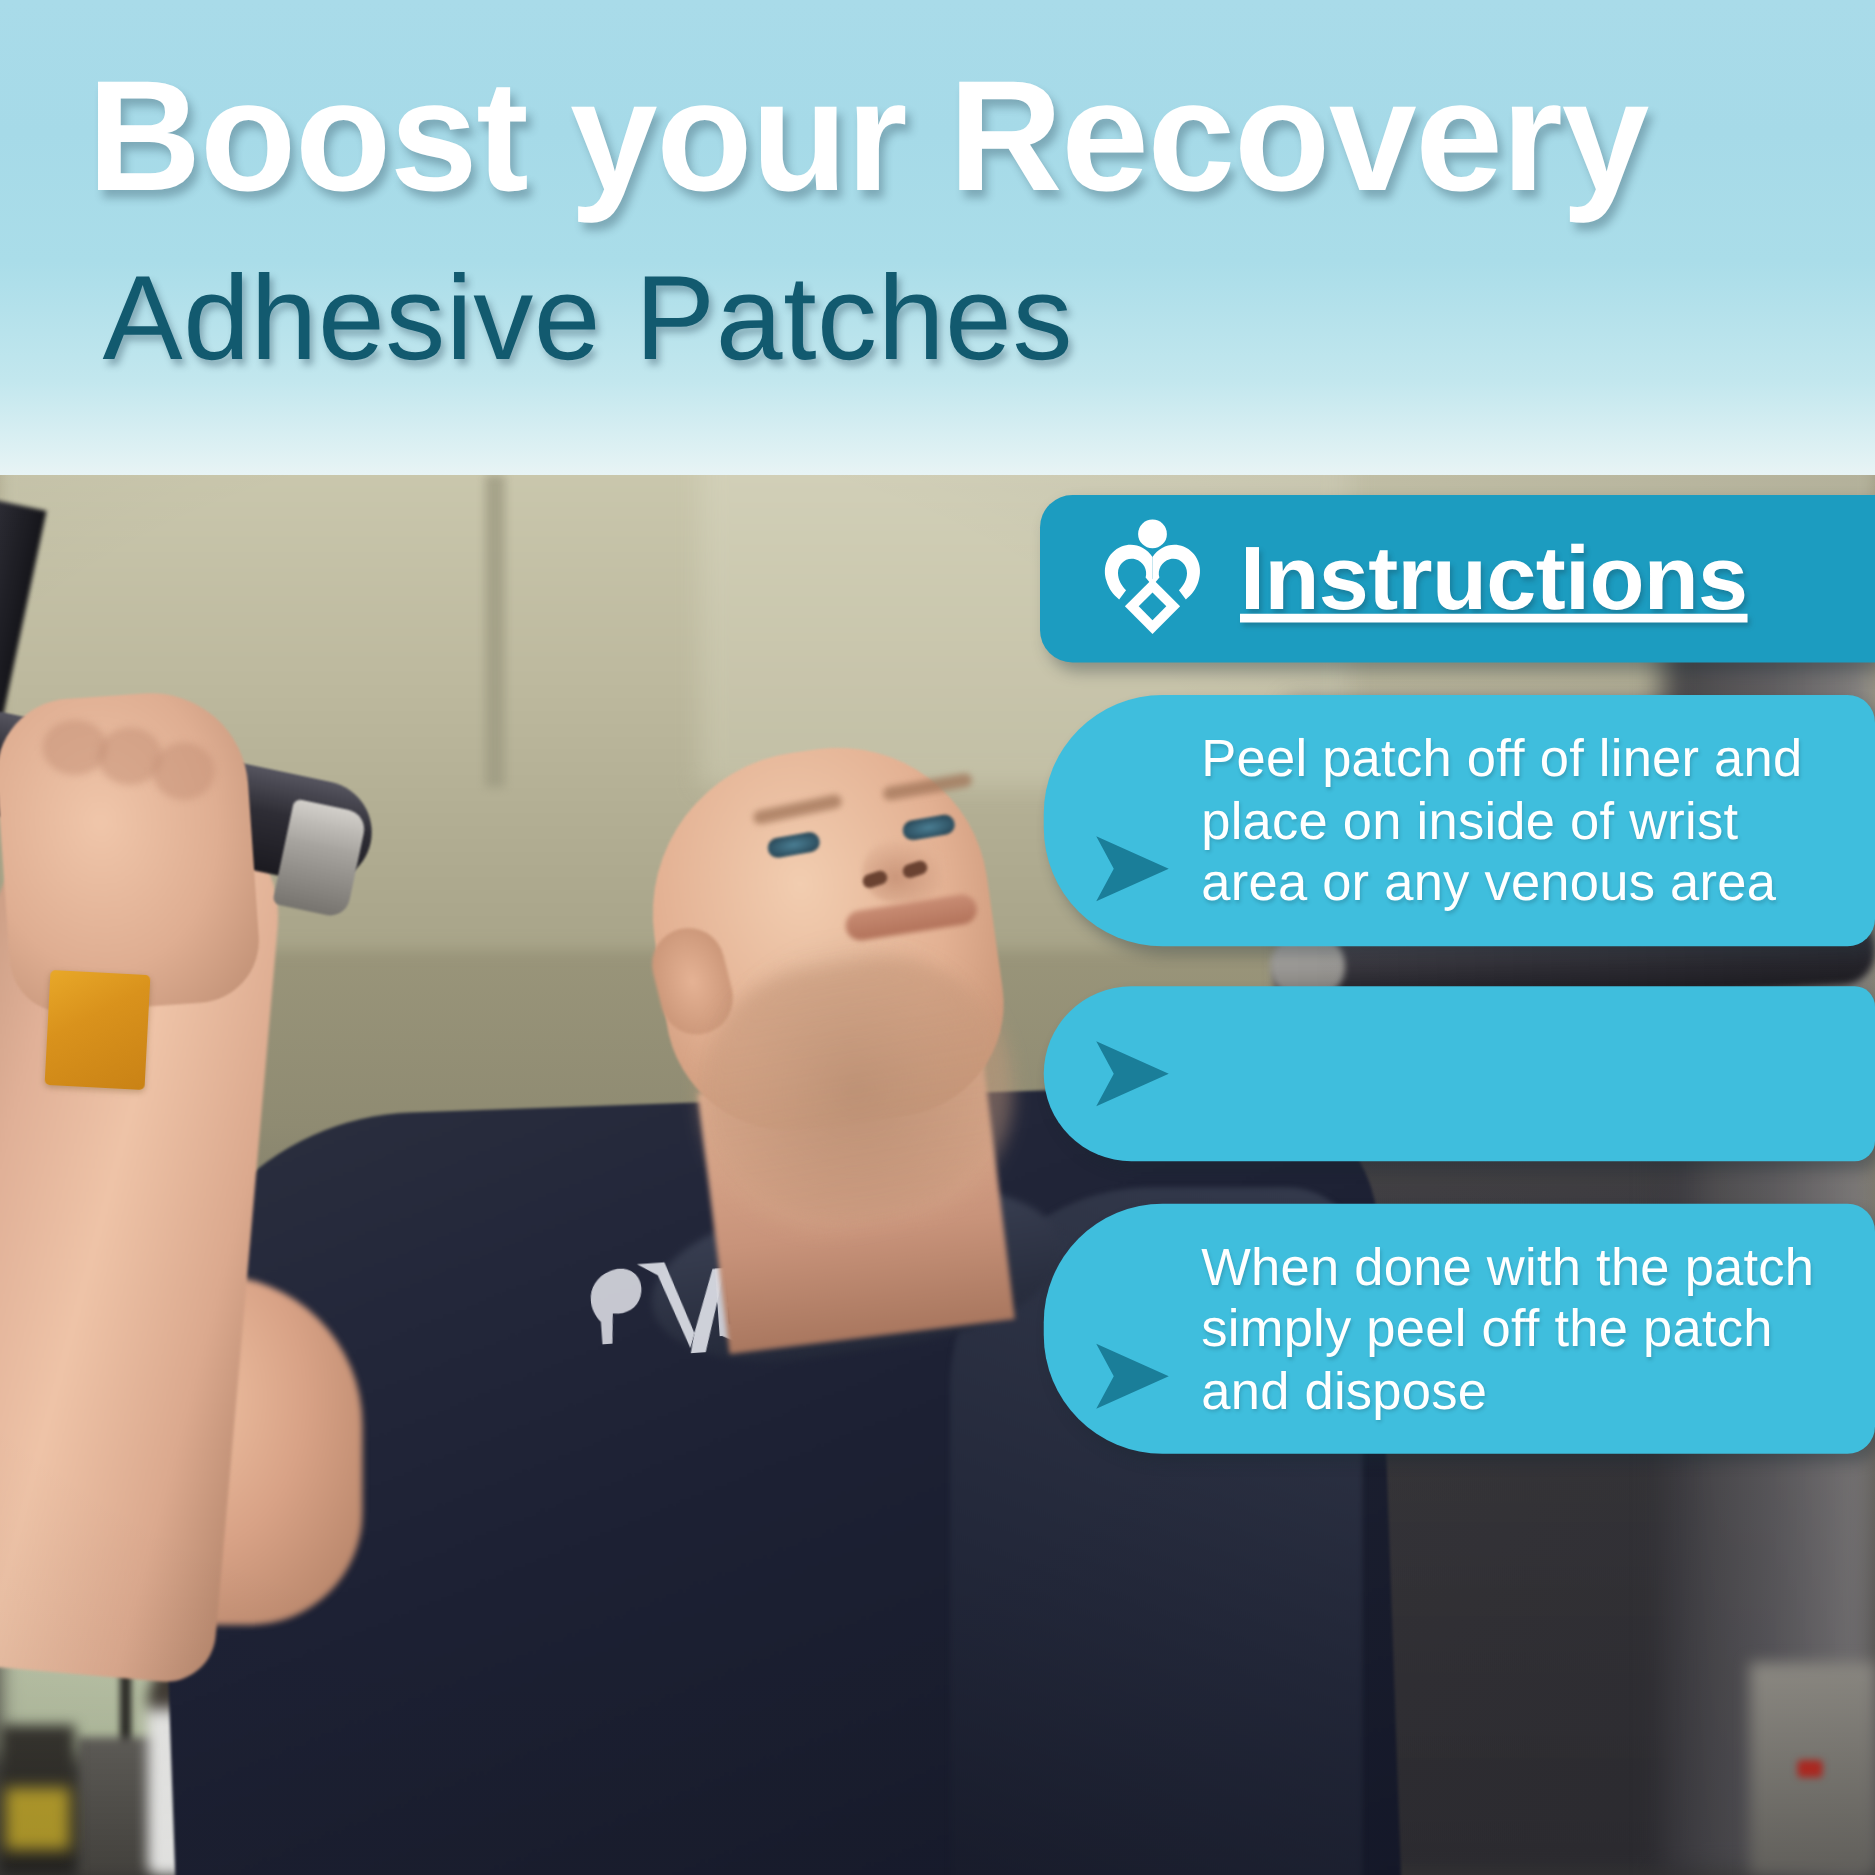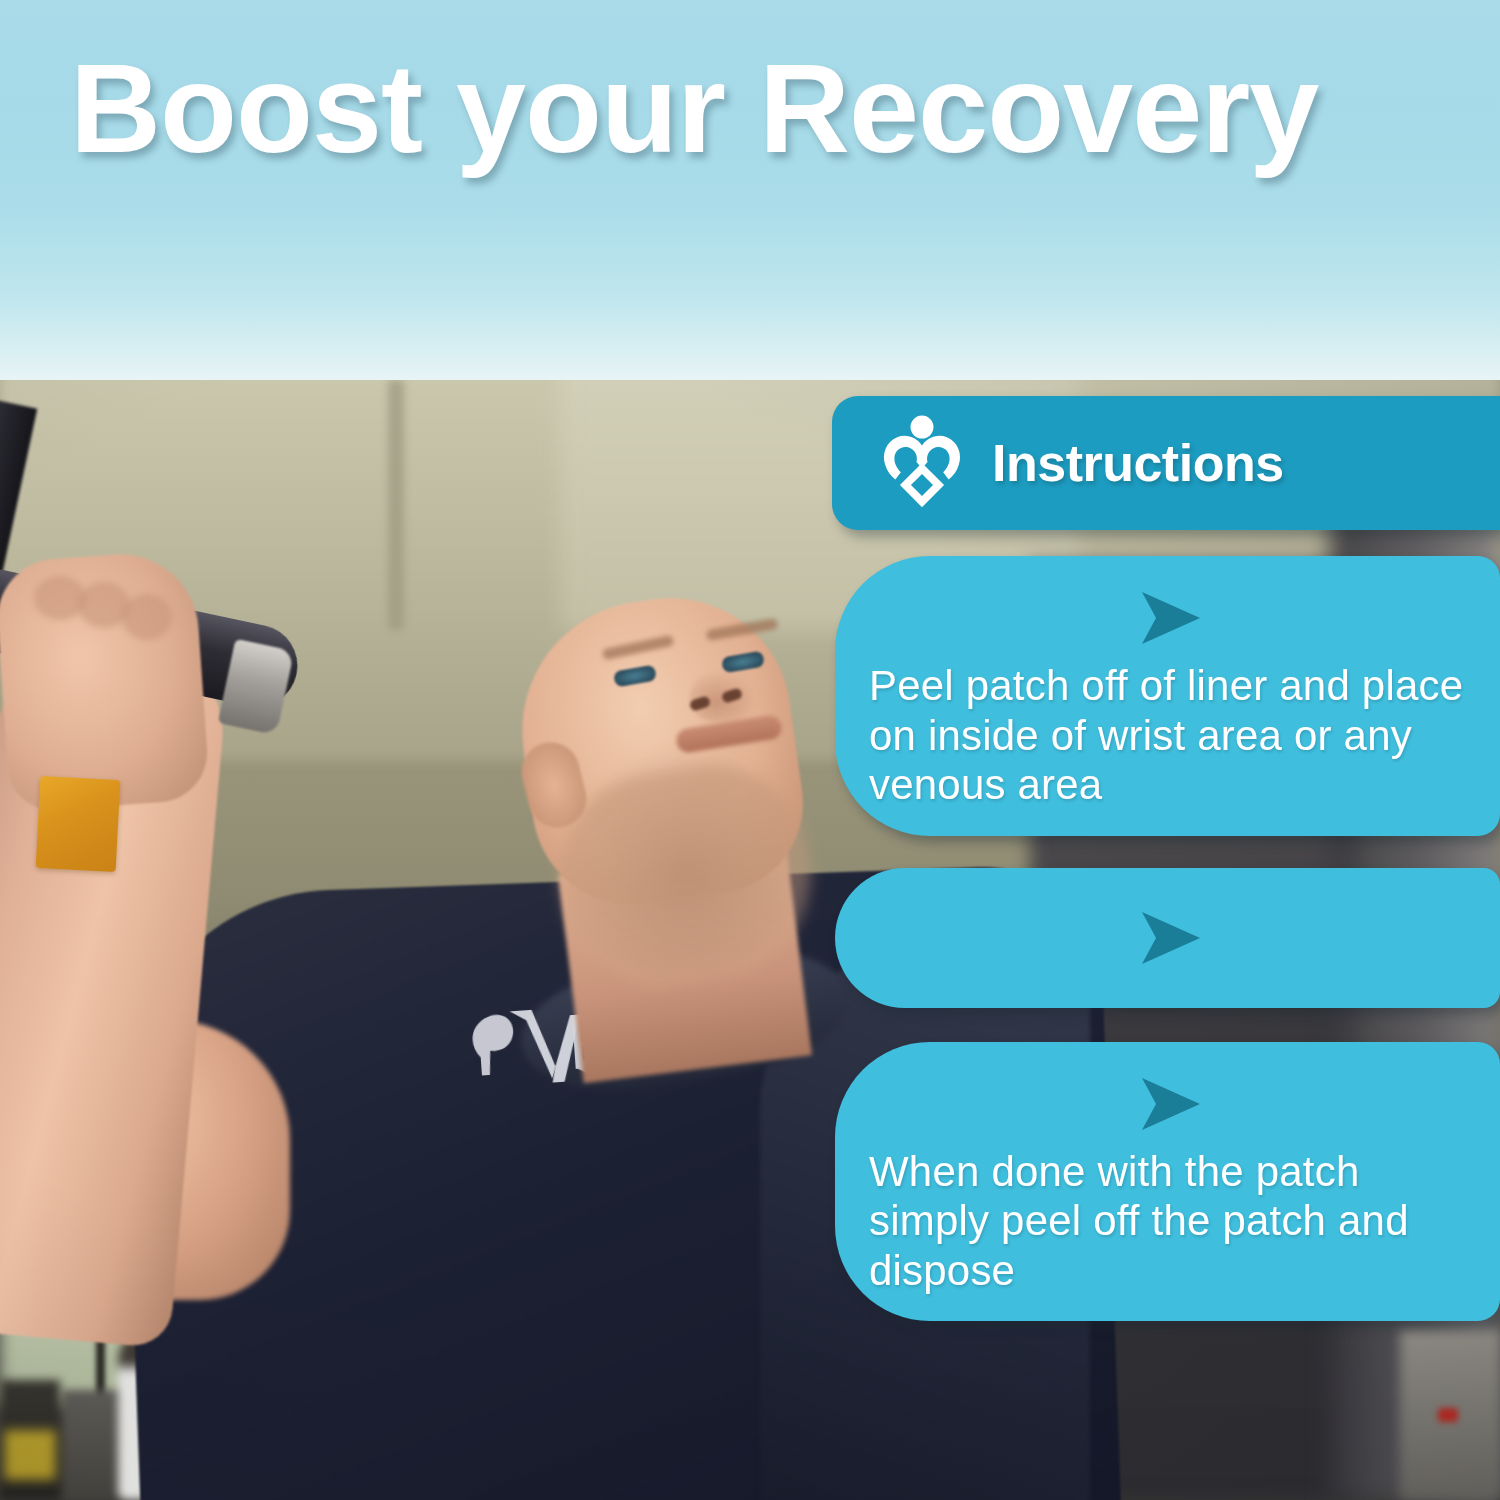--- a/index.html
+++ b/index.html
@@ -473,40 +473,40 @@
     background: #1c9cc0;
     border-radius: 26px 0 0 26px;
     box-shadow: 6px 7px 12px rgba(30,45,55,.35);
   }
   .badge-icon {
     width: 92px;
     height: 96px;
     flex: 0 0 auto;
   }
   .badge-title {
-    font-size: 52px;
+    font-size: 72px;
     font-weight: bold;
     color: #ffffff;
     letter-spacing: -0.5px;
     line-height: 1;
     text-shadow: 2px 3px 4px rgba(20,60,75,.30);
+    text-decoration: underline;
   }
 
   .bubble {
     position: relative;
     display: flex;
-    align-items: center;
-    gap: 7px;
+    align-items: flex-end;
+    gap: 20px;
     margin-top: 24px;
     margin-left: 3px;
     padding: 26px 30px 26px 34px;
     background: #3fbedd;
     border-radius: 95px 22px 22px 95px;
     box-shadow: 5px 7px 11px rgba(25,40,50,.33);
-    flex-direction: column;
   }
   .bubble-arrow {
     width: 72px;
     height: 72px;
     flex: 0 0 auto;
   }
   .bubble-text {
     font-size: 42px;
     line-height: 1.18;
     color: #ffffff;
@@ -587,20 +587,21 @@
     <div class="knuckle" style="left:34px; top:576px; width:52px; height:44px;"></div>
     <div class="knuckle" style="left:78px; top:582px; width:52px; height:46px;"></div>
     <div class="knuckle" style="left:122px; top:594px; width:50px; height:46px;"></div>
     <div class="patch"></div>
 
     <div class="photo-blur-overlay"></div>
   </div>
 
   <div class="banner">
     <div class="title-main">Boost your Recovery</div>
+    <div class="title-sub">Adhesive Patches</div>
   </div>
 
   <div class="panel">
 
     <div class="badge">
       <svg class="badge-icon" viewBox="0 0 100 104">
         <circle cx="50" cy="13" r="12.5" fill="#ffffff"></circle>
         <path d="M50 33
                  C44 24 33 20 23 24
                  C11 29 6 42 10 54

